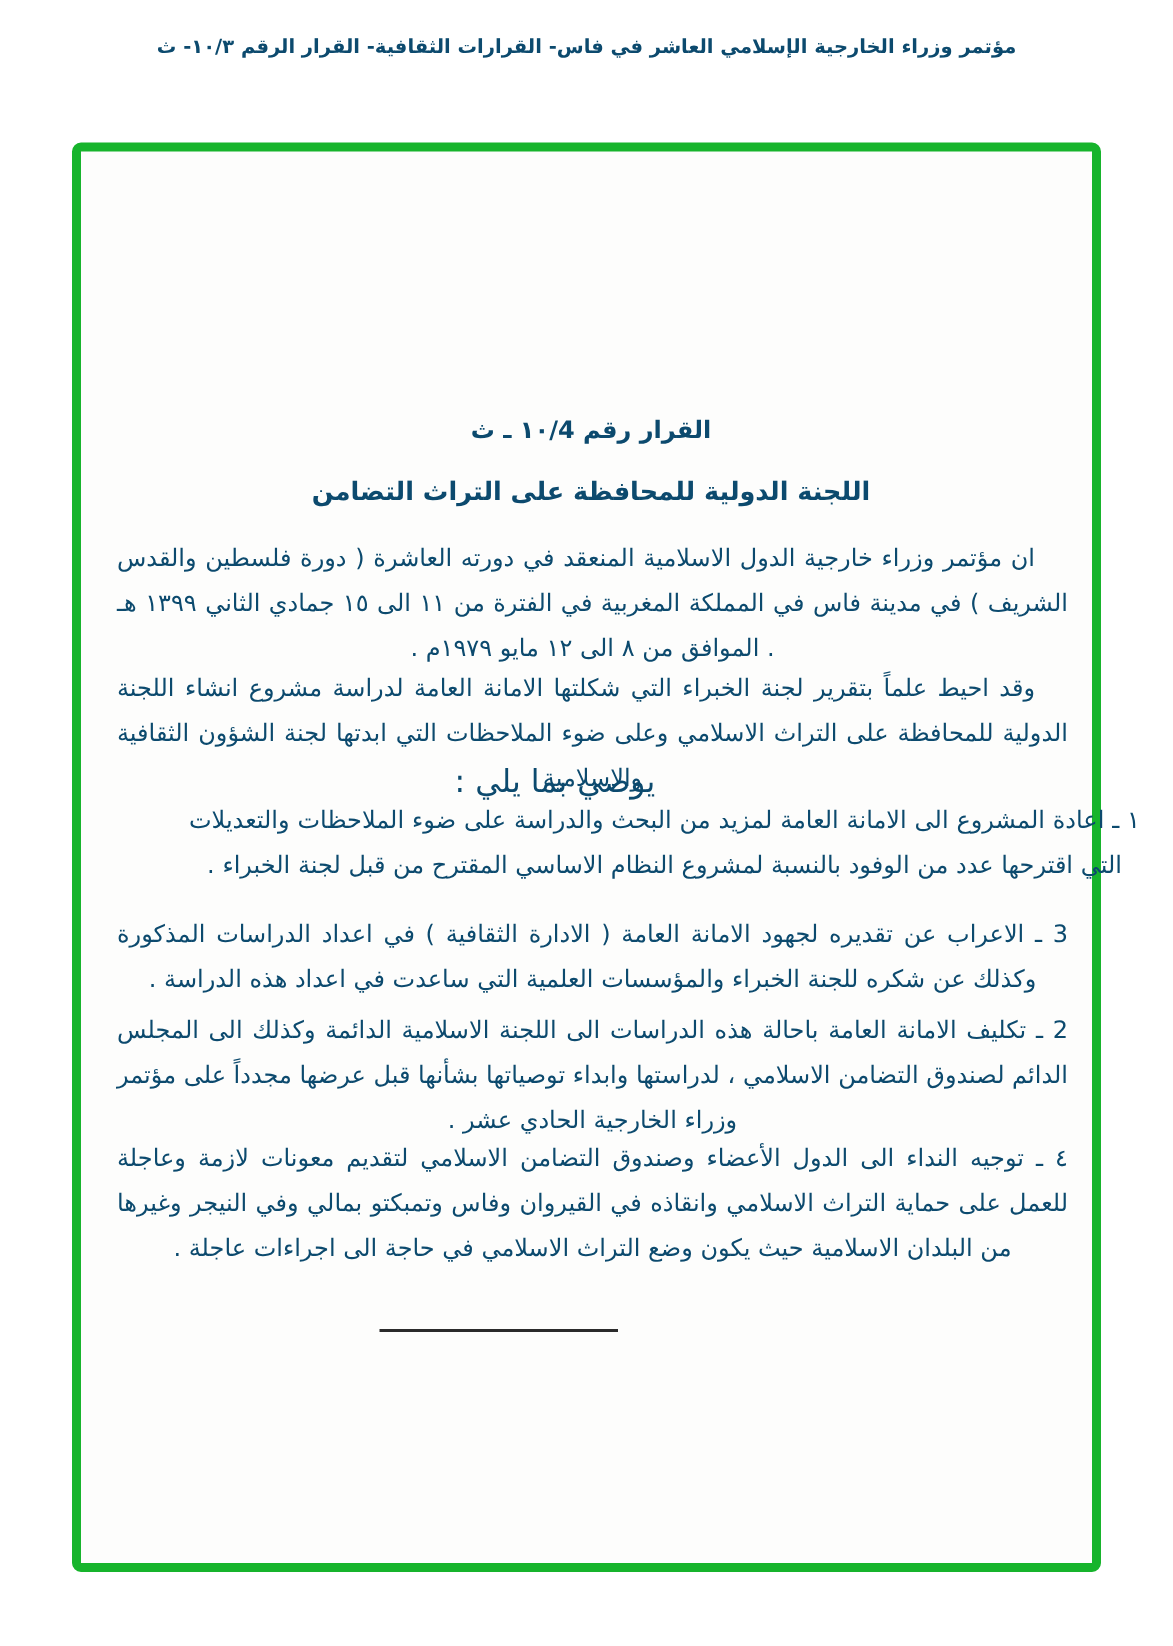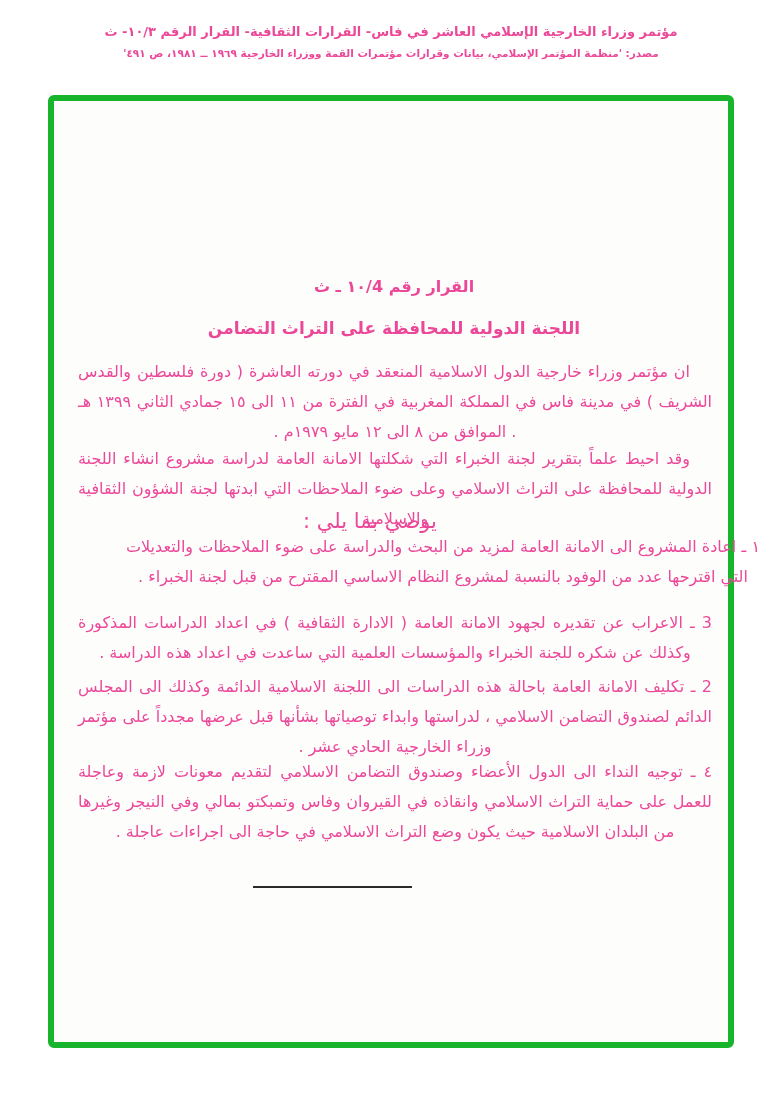--- a/index.html
+++ b/index.html
@@ -2,21 +2,21 @@
 <html lang="ar"><head>
 <meta charset="utf-8">
 <style>
   html, body { margin: 0; padding: 0; background: #ffffff; }
   .page {
     position: relative;
     width: 782px;
     height: 1097px;
     background: #ffffff;
     font-family: "DejaVu Sans", sans-serif;
-    color: #ec4899;
+    color: #0c4a6e;
     overflow: hidden;
   }
   
   .src-header {
     position: absolute;
     top: 24px;
     left: 0;
     width: 782px;
     text-align: center;
     direction: rtl;
@@ -82,21 +82,20 @@
     background: #2b2b2b;
   }
 </style>
 </head>
 <body>
 
 <div class="page">
 
   <div class="src-header">
     <div class="src-line1">مؤتمر وزراء الخارجية الإسلامي العاشر في فاس- القرارات الثقافية- القرار الرقم ١٠/٣- ث</div>
-    <div class="src-line2">مصدر: 'منظمة المؤتمر الإسلامي، بيانات وقرارات مؤتمرات القمة ووزراء الخارجية ١٩٦٩ ــ ١٩٨١، ص ٤٩١'</div>
   </div>
 
   <div class="frame"></div>
 
   <div class="doc-number">القرار رقم ١٠/4 ـ ث</div>
 
   <div class="doc-title">اللجنة الدولية للمحافظة على التراث التضامن</div>
 
   <p class="para p1">ان مؤتمر وزراء خارجية الدول الاسلامية المنعقد في دورته العاشرة ( دورة فلسطين والقدس الشريف ) في مدينة فاس في المملكة المغربية في الفترة من ١١ الى ١٥ جمادي الثاني ١٣٩٩ هـ . الموافق من ٨ الى ١٢ مايو ١٩٧٩م .</p>
 

